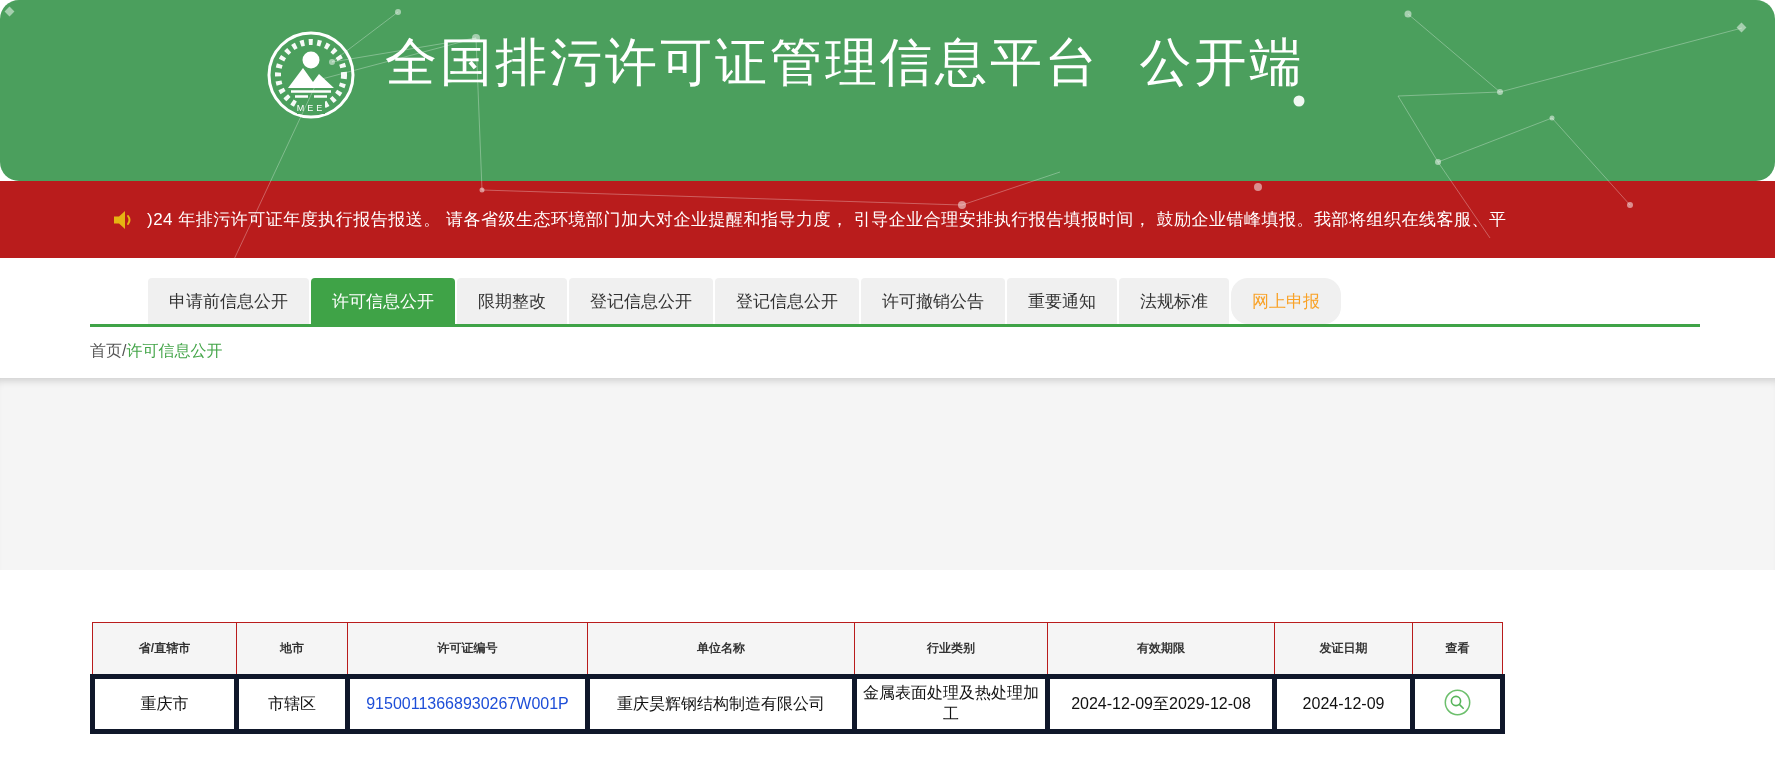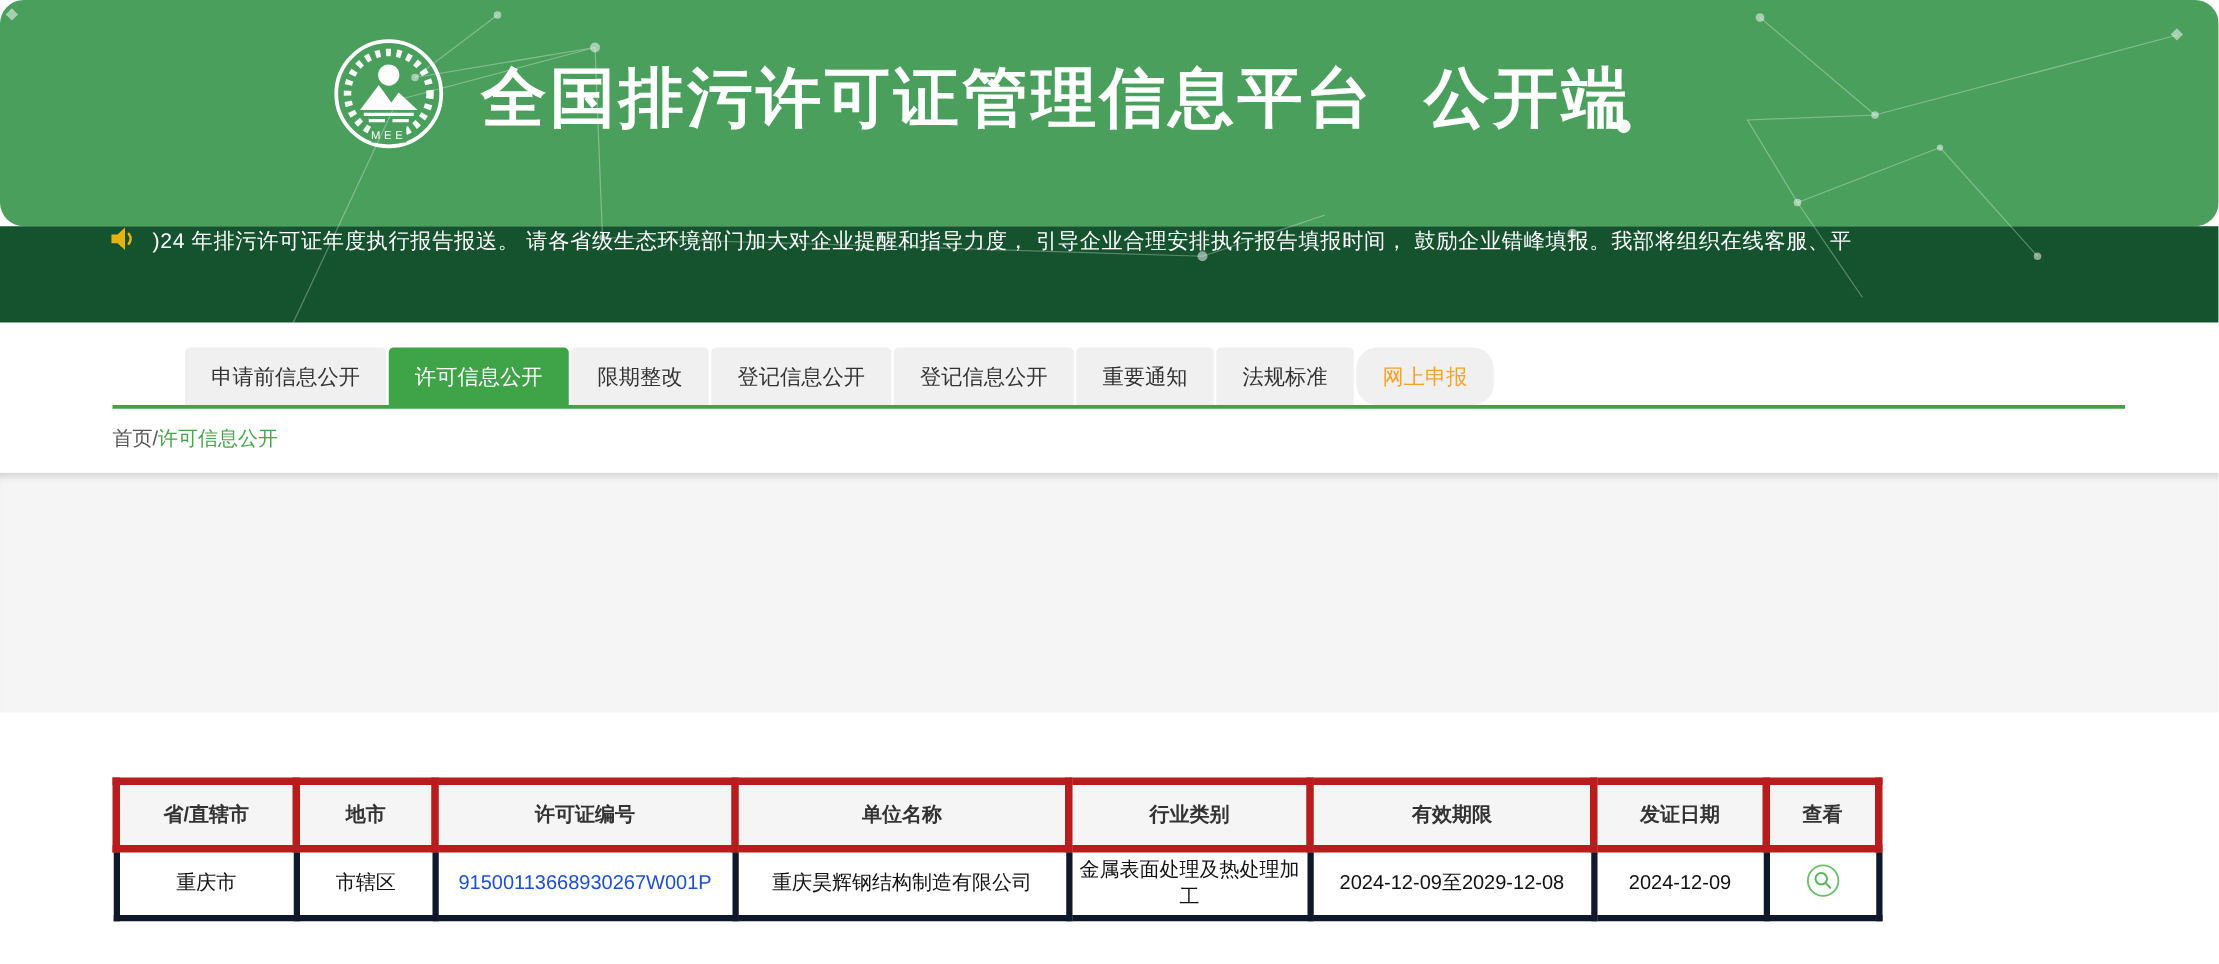--- a/index.html
+++ b/index.html
@@ -2,48 +2,48 @@
 <html><head>
 <meta charset="utf-8">
 <style>
   * { margin:0; padding:0; box-sizing:border-box; }
   html,body { background:#fff; }
   body { font-family:"Liberation Sans","DejaVu Sans",sans-serif; }
   .page { position:relative; width:1775px; height:771px; background:#fff; overflow:hidden; }
 
   
   .header { position:absolute; top:0; left:0; width:1775px; height:181px; background:#4B9F5D;border-radius:19px; }
-  .notice-band { position:absolute; top:181px; left:0; width:1775px; height:77px; background:#14532d;
-                 display:flex; align-items:flex-start; padding-left:89px; white-space:nowrap; overflow:hidden; }
+  .notice-band { position:absolute; top:181px; left:0; width:1775px; height:77px; background:#b91c1c;
+                 display:flex; align-items:center; padding-left:114px; white-space:nowrap; overflow:hidden; }
   .notice-text { color:#fff; font-size:17px; margin-left:11px; letter-spacing:0.5px; }
   .deco { position:absolute; top:0; left:0; pointer-events:none; }
   .logo { position:absolute; left:266px; top:30px; width:90px; height:90px; }
-  .site-title { position:absolute; left:385px; top:44px; color:#fff; font-size:52px; font-weight:bold;
+  .site-title { position:absolute; left:385px; top:28px; color:#fff; font-size:52px; font-weight:normal;
                 letter-spacing:3px; word-spacing:22px; white-space:nowrap; }
 
   
   .tabs { position:absolute; top:278px; left:148px; display:flex; gap:2px; }
   .tab { height:46px; padding:0 21px; background:#F0F0F0; color:#333; font-size:17px;
          display:flex; align-items:center; border-radius:4px 4px 0 0; cursor:pointer; white-space:nowrap; }
   .tab.active { background:#3FA347; color:#fff; }
   .tab.orange { color:#F9A227;border-radius:17px; }
   .tab-underline { position:absolute; top:324px; left:90px; width:1610px; height:3px; background:#3FA347; }
 
   
   .breadcrumb { position:absolute; top:341px; left:90px; font-size:16px; color:#555; }
   .breadcrumb .crumb-current { color:#44A549; }
 
   
   .search-panel { position:absolute; top:378px; left:0; width:1775px; height:192px; background:#F5F5F5;
                   box-shadow: inset 0 8px 8px -6px rgba(0,0,0,0.18); }
 
   
   .results { position:absolute; top:622px; left:90px; width:1410px; border-collapse:collapse; table-layout:fixed; }
-  .results th { background:#F5F5F5; font-size:16px; font-weight:bold; color:#333; height:54px;
-                border:6px solid #b91c1c; text-align:center; }
+  .results th { background:#F5F5F5; font-size:12px; font-weight:bold; color:#333; height:54px;
+                border:1px solid #b91c1c; text-align:center; }
   .results td { background:#fff; font-size:16px; color:#111; height:55px; border:5px solid #0f172a;
                 text-align:center; }
   .permit-link { color:#1d4ed8; cursor:pointer; }
   .view-btn { display:inline-flex; cursor:pointer; }
 </style>
 </head>
 <body>
 
 <div class="page">
 
@@ -100,20 +100,21 @@
     </g>
     <circle cx="1299" cy="101" r="5.5" fill="rgba(255,255,255,0.92)"></circle>
   </svg>
 
   <div class="tabs">
     <div class="tab">申请前信息公开</div>
     <div class="tab active">许可信息公开</div>
     <div class="tab">限期整改</div>
     <div class="tab">登记信息公开</div>
     <div class="tab">登记信息公开</div>
+    <div class="tab">许可撤销公告</div>
     <div class="tab">重要通知</div>
     <div class="tab">法规标准</div>
     <div class="tab orange">网上申报</div>
   </div>
   <div class="tab-underline"></div>
 
   <div class="breadcrumb">
     <span>首页</span><span>/</span><span class="crumb-current">许可信息公开</span>
   </div>
 

